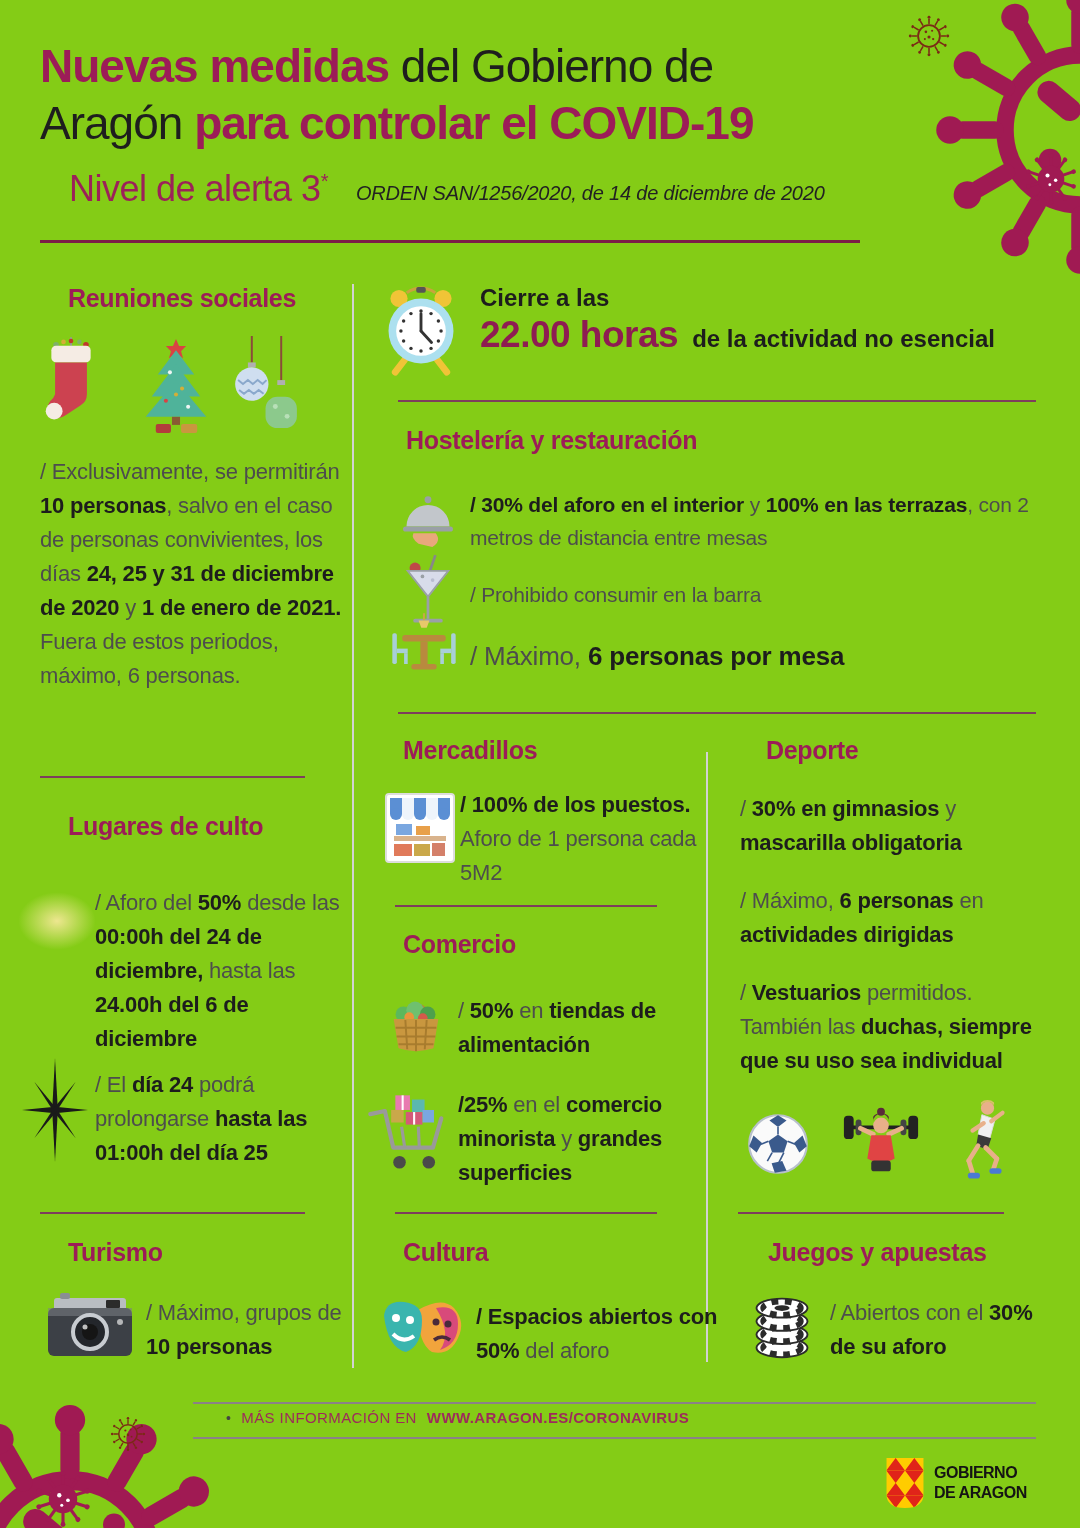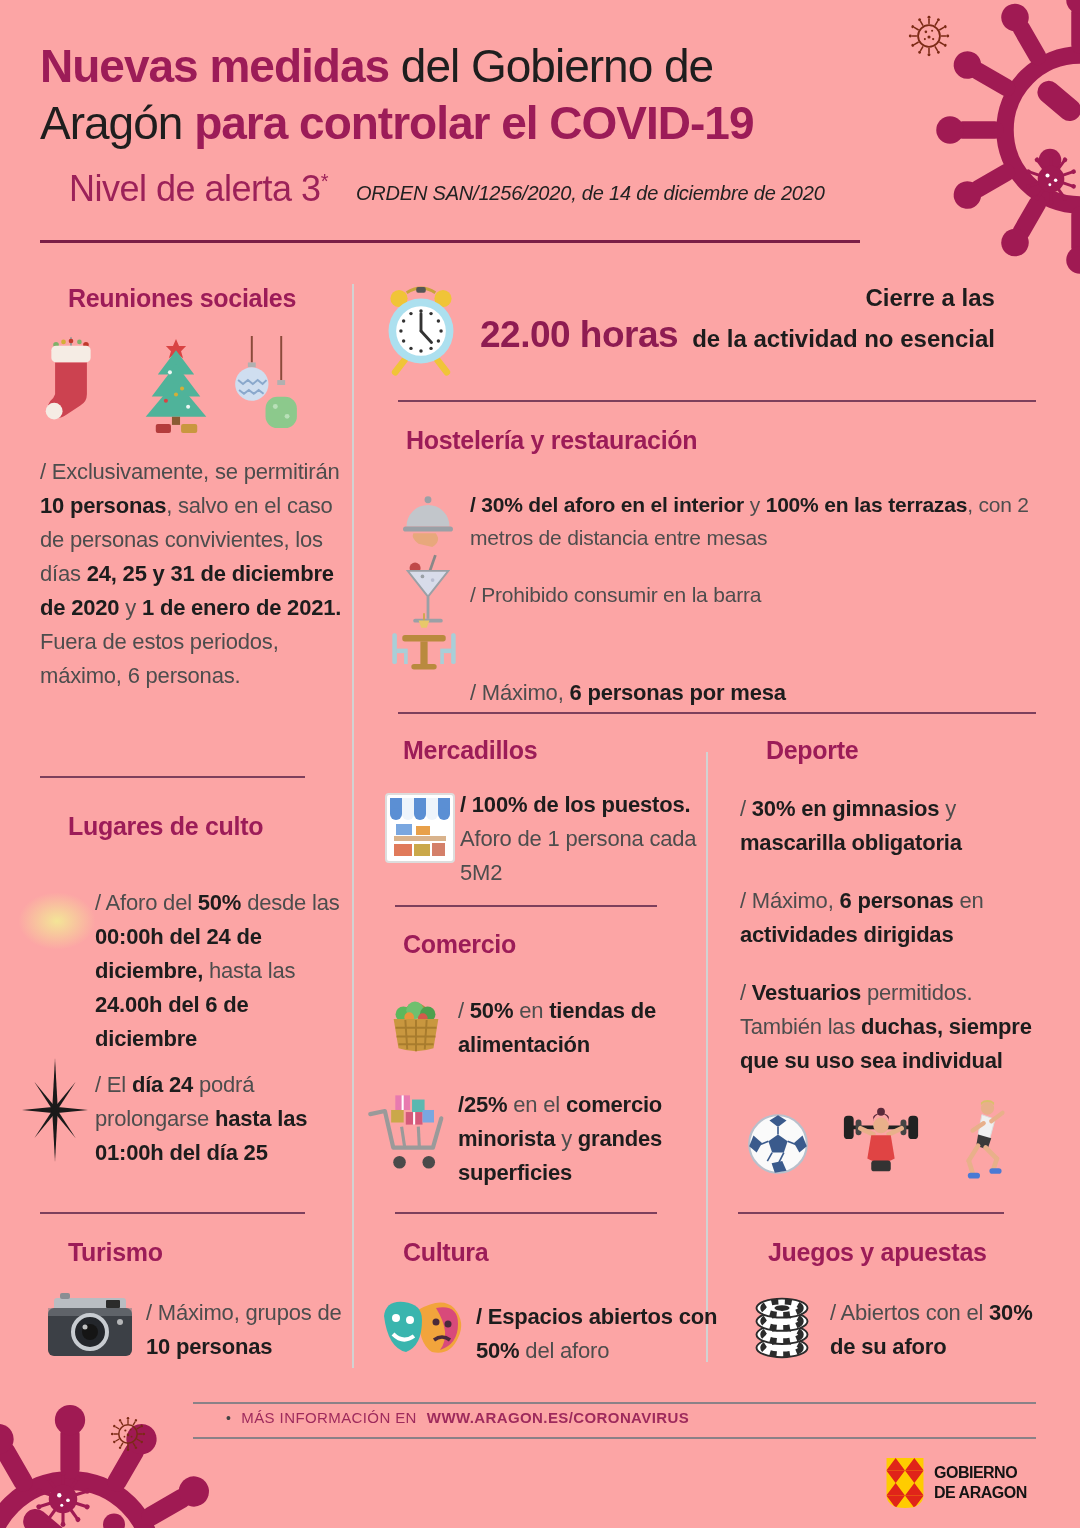--- a/index.html
+++ b/index.html
@@ -1,33 +1,33 @@
 <!DOCTYPE html>
 <html><head>
 <meta charset="utf-8">
 <style>
   html,body{margin:0;padding:0;background:#fff;}
-  .page{position:relative;width:1080px;height:1528px;overflow:hidden;background:#fca5a5;
+  .page{position:relative;width:1080px;height:1528px;overflow:hidden;background:#84cc16;
         font-family:"Liberation Sans",sans-serif;color:#4d4d4d;}
   .abs{position:absolute;}
   .sec-title{font-size:25px;font-weight:700;color:#9c1c58;letter-spacing:-.3px;margin-left:28px;}
   .body-text{font-size:22px;line-height:34px;color:#4d4d4d;letter-spacing:-.2px;}
   .body-text .b{font-weight:700;color:#1d1d1d;}
   .hline{height:2px;background:#7d3f5c;}
   .hline-strong{height:3px;background:#7b1f47;}
   .vline{width:2px;background:#d2d2d2;}
   .fline{height:2px;background:#8b8187;}
   
   .title{font-size:46px;line-height:57px;font-weight:500;color:#1e1e1e;letter-spacing:-1px;}
   .title .mb{font-weight:800;color:#9c1c58;}
   .alert{font-size:36px;font-weight:400;color:#9c2159;letter-spacing:-.5px;margin-left:29px;}
   .alert sup{font-size:20px;}
   .order{font-size:20px;font-style:italic;color:#222;font-weight:500;letter-spacing:-.2px;}
   
-  .closure-prefix{font-size:24px;font-weight:700;color:#1d1d1d;display:block;margin-bottom:2px;text-align:right;}
+  .closure-prefix{font-size:24px;font-weight:700;color:#1d1d1d;display:block;margin-bottom:2px;}
   .closure-row{display:flex;align-items:baseline;gap:14px;}
   .closure-time{font-size:37px;font-weight:800;color:#8e1c52;letter-spacing:-.5px;}
   .closure-suffix{font-size:24px;font-weight:700;color:#1d1d1d;}
   
   .finfo{display:flex;align-items:center;gap:10px;font-size:15px;color:#9e2a5c;letter-spacing:.4px;}
   .finfo .dot{color:#444;font-size:14px;}
   .finfo .u{font-weight:700;text-align:right;}
   .logo{display:flex;align-items:center;gap:8px;}
   .logo-text{font-size:16px;line-height:20px;font-weight:800;color:#141414;letter-spacing:-.5px;}
   .glow{background:radial-gradient(ellipse at center,rgba(243,232,150,.95) 0%,rgba(243,232,150,0) 70%);}
@@ -318,21 +318,21 @@
     <rect x="28" y="58" width="28" height="6" rx="3" fill="#b98a3e"></rect>
     <g fill="#a8cfd8">
       <rect x="7" y="24" width="5" height="34" rx="2"></rect>
         <rect x="12" y="41" width="12" height="5"></rect>
         <rect x="20" y="46" width="4" height="12"></rect>
       <rect x="72" y="24" width="5" height="34" rx="2"></rect>
         <rect x="60" y="41" width="12" height="5"></rect>
         <rect x="60" y="46" width="4" height="12"></rect>
     </g>
   </svg>
-  <div class="abs body-text" style="left:470px;top:676px;width:560px;font-size:22px;line-height:33px"><span>/  Máximo, </span><span class="b">6 personas por mesa</span></div>
+  <div class="abs body-text" style="left:470px;top:640px;width:560px;font-size:26px;line-height:33px"><span>/  Máximo, </span><span class="b">6 personas por mesa</span></div>
 
   <div class="abs hline" style="left:398px;top:712px;width:638px"></div>
 
   <div class="abs sec-title" style="left:375px;top:736px">Mercadillos</div>
   <svg class="abs" style="left:384px;top:790px" width="72" height="76" viewBox="0 0 72 72">
     <rect x="2" y="2" width="68" height="68" rx="3" fill="#fff" stroke="#ddd" stroke-width="2"></rect>
     <g>
       <rect x="6" y="6" width="12" height="16" fill="#5b8fd4"></rect>
         <rect x="18" y="6" width="12" height="16" fill="#eef4fb"></rect>
       <rect x="30" y="6" width="12" height="16" fill="#5b8fd4"></rect>

